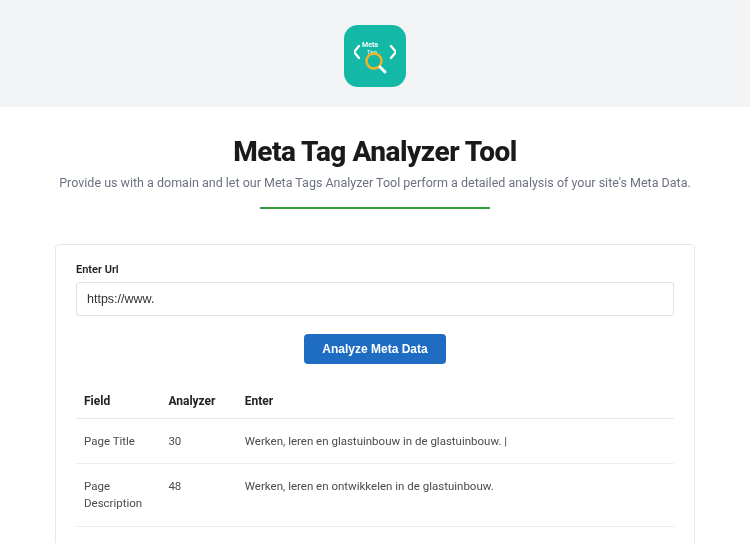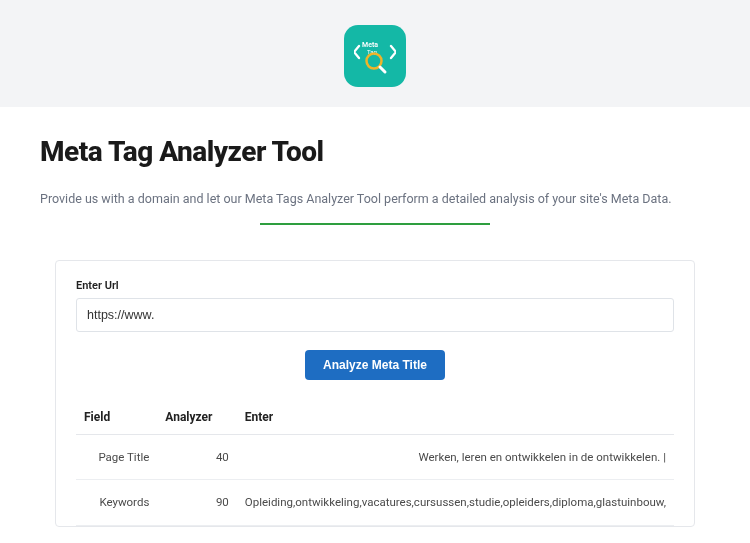--- a/index.html
+++ b/index.html
@@ -26,33 +26,33 @@
       justify-content: center;
       position: relative;
     }
     .logo-inner {
       position: relative;
       width: 42px;
       height: 42px;
     }
     .header-section {
       background: #ffffff;
-      text-align: left;
+      text-align: center;
       padding: 28px 40px 0;
     }
     .page-title {
       font-size: 28px;
       font-weight: 800;
       color: #1a1a1a;
       letter-spacing: -0.5px;
     }
     .page-subtitle {
       color: #6b7280;
       font-size: 12.5px;
-      margin-top: 22px;
+      margin-top: 6px;
       line-height: 1.5;
     }
     .underline {
       width: 230px;
       height: 2px;
       background: #2e9e3f;
       margin: 14px auto 0;
     }
     .card {
       margin: 35px 55px 0;
@@ -96,21 +96,21 @@
       border-collapse: collapse;
     }
     th {
       text-align: left;
       font-size: 12px;
       font-weight: 700;
       padding: 10px 8px;
       border-bottom: 1px solid #e5e7eb;
     }
     td {
-      text-align: right;
+      text-align: left;
       font-size: 11.5px;
       color: #4b4b4b;
       padding: 14px 8px;
       border-bottom: 1px solid #eceef1;
       vertical-align: top;
       line-height: 1.45;
     }
     th:nth-child(1), td:nth-child(1) { width: 110px; }
     th:nth-child(2), td:nth-child(2) { width: 110px; }
   </style>
@@ -135,36 +135,41 @@
 <div class="header-section">
   <h1 class="page-title">Meta Tag Analyzer Tool</h1>
   <p class="page-subtitle">Provide us with a domain and let our Meta Tags Analyzer Tool perform a detailed analysis of your site's Meta Data.</p>
   <div class="underline"></div>
 </div>
 
 <div class="card">
   <label class="label">Enter Url</label>
   <input class="url-input" type="text" value="https://www." style="">
   <div class="btn-wrap">
-    <button class="analyze-btn">Analyze Meta Title</button>
+    <button class="analyze-btn">Analyze Meta Data</button>
   </div>
 
   <table>
     <thead>
       <tr>
         <th>Field</th>
         <th>Analyzer</th>
         <th>Enter</th>
       </tr>
     </thead>
     <tbody>
       <tr>
         <td>Page Title</td>
-        <td>40</td>
-        <td>Werken, leren en ontwikkelen in de ontwikkelen. |</td>
+        <td>30</td>
+        <td>Werken, leren en glastuinbouw in de glastuinbouw. |</td>
+      </tr>
+      <tr>
+        <td>Page Description</td>
+        <td>48</td>
+        <td>Werken, leren en ontwikkelen in de glastuinbouw.</td>
       </tr>
       <tr>
         <td>Keywords</td>
         <td>90</td>
         <td>Opleiding,ontwikkeling,vacatures,cursussen,studie,opleiders,diploma,glastuinbouw,</td>
       </tr>
 
     </tbody>
   </table>
 </div>

